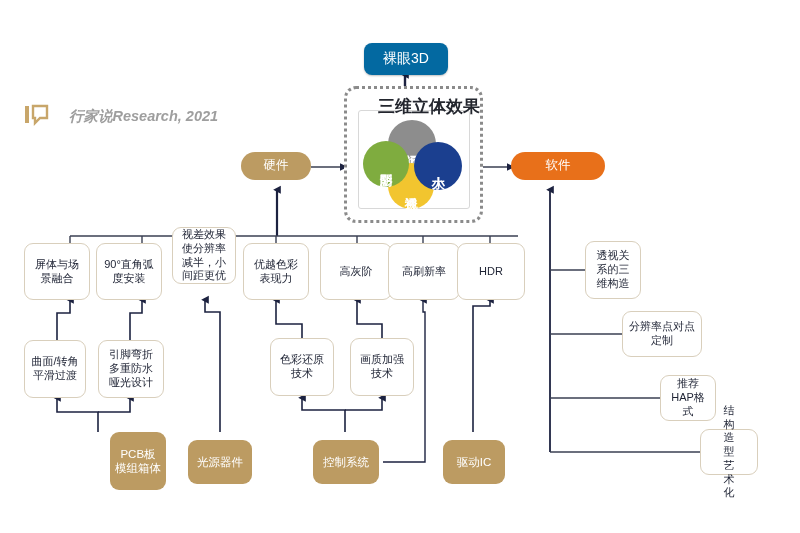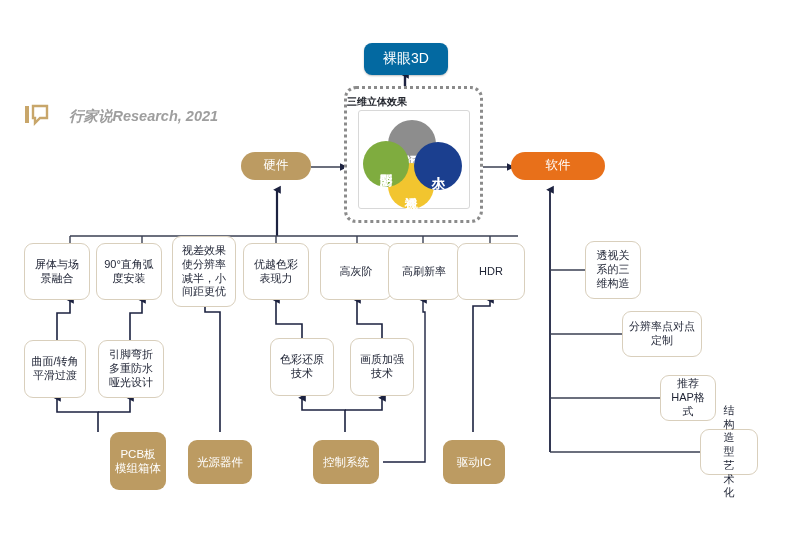--- a/index.html
+++ b/index.html
@@ -12,21 +12,21 @@
 
   .node{position:absolute;box-sizing:border-box;display:flex;align-items:center;
         justify-content:center;text-align:center;border-radius:9px;line-height:1.25;}
 
   
   .n-root{background:#0369a1;color:#ffffff;font-size:14px;border-radius:8px;
           box-shadow:0 1px 2px rgba(0,0,0,.25);}
   
   .group-box{position:absolute;border:3px dotted #8b8b8b;border-radius:12px;background:#ffffff;}
   .group-inner{position:absolute;border:1px solid #d8d8d8;background:#fff;border-radius:3px;}
-  .group-title{position:absolute;width:100%;text-align:left;font-size:10px;color:#23262e;font-weight:600;}
+  .group-title{position:absolute;width:100%;text-align:right;font-size:17px;color:#23262e;font-weight:600;}
   .circ{position:absolute;border-radius:50%;display:flex;align-items:center;justify-content:center;
         color:#fff;font-size:13px;font-weight:600;text-align:center;line-height:1.05;}
 
   
   .n-cat{color:#ffffff;font-size:12.5px;border-radius:14px;}
   .n-hw{background:#bc9b62;}
   .n-sw{background:#e8701a;}
 
   
   .n-out{background:#ffffff;border:1px solid #d9cfbc;color:#1d2233;font-size:11px;border-radius:9px;}
@@ -127,21 +127,21 @@
     <div class="circ" style="left:41px;top:74px;width:46px;height:46px;background:#f2c52f;z-index:2;">
       <span style="writing-mode:vertical-rl;">透视</span>
     </div>
   </div>
 
   <div class="node n-cat n-hw" style="left:241px;top:152px;width:70px;height:28px;">硬件</div>
   <div class="node n-cat n-sw" style="left:511px;top:152px;width:94px;height:28px;">软件</div>
 
   <div class="node n-out" style="left:24px;top:243px;width:66px;height:57px;padding:0 8px;">屏体与场景融合</div>
   <div class="node n-out" style="left:96px;top:243px;width:66px;height:57px;padding:0 6px;">90°直角弧度安装</div>
-  <div class="node n-out" style="left:172px;top:236px;width:64px;height:71px;padding:16px 5px;">视差效果使分辨率减半，小间距更优</div>
+  <div class="node n-out" style="left:172px;top:227px;width:64px;height:57px;padding:16px 5px;">视差效果使分辨率减半，小间距更优</div>
   <div class="node n-out" style="left:243px;top:243px;width:66px;height:57px;padding:4px 6px;">优越色彩表现力</div>
   <div class="node n-out" style="left:320px;top:243px;width:72px;height:57px;padding:0 6px;">高灰阶</div>
   <div class="node n-out" style="left:388px;top:243px;width:72px;height:57px;padding:2px 6px;">高刷新率</div>
   <div class="node n-out" style="left:457px;top:243px;width:68px;height:57px;padding:0 6px;">HDR</div>
 
   <div class="node n-out" style="left:24px;top:340px;width:62px;height:58px;padding:5px 6px;">曲面/转角平滑过渡</div>
   <div class="node n-out" style="left:98px;top:340px;width:66px;height:58px;padding:0 6px;">引脚弯折多重防水哑光设计</div>
   <div class="node n-out" style="left:270px;top:338px;width:64px;height:58px;padding:0 6px;">色彩还原技术</div>
   <div class="node n-out" style="left:350px;top:338px;width:64px;height:58px;padding:0 6px;">画质加强技术</div>
 

